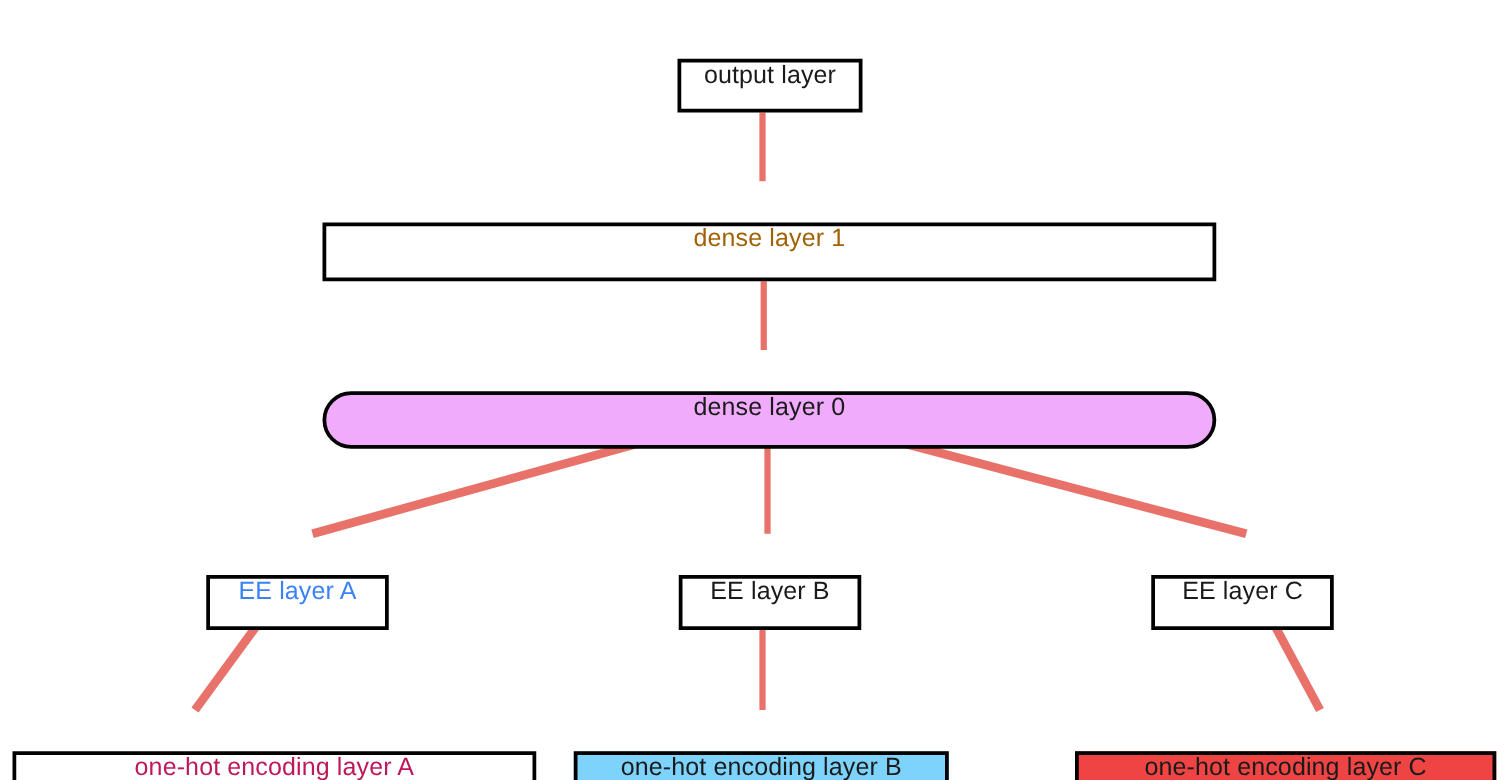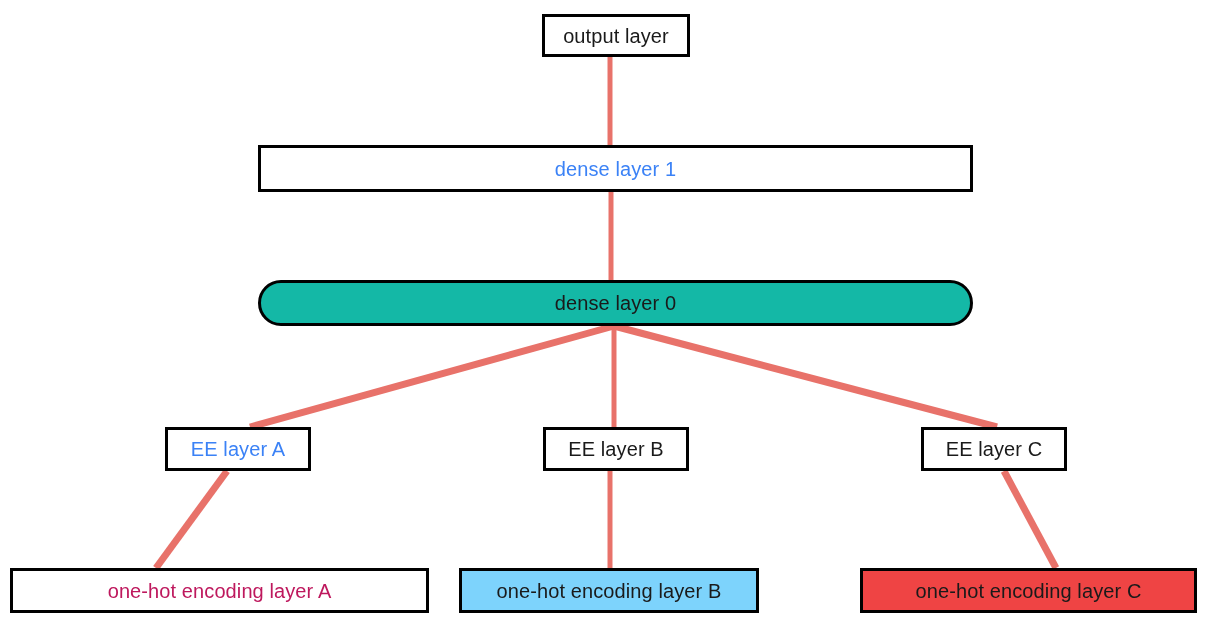--- a/index.html
+++ b/index.html
@@ -25,23 +25,24 @@
     width: 1206px;
     height: 624px;
     pointer-events: none;
   }
   .node-box {
     position: absolute;
     box-sizing: border-box;
     background: #ffffff;
     border: 3px solid #000000;
     display: flex;
-    align-items: center;
+    align-items: flex-start;
     justify-content: center;
     z-index: 2;
+    margin-top: 33px;
   }
   .node-label {
     font-family: "Liberation Sans", sans-serif;
     font-size: 20px;
     line-height: 1;
     color: #1a1a1a;
     letter-spacing: 0.1px;
     white-space: nowrap;
   }
 </style>
@@ -61,24 +62,24 @@
         <line x1="610" y1="568" x2="610" y2="471" stroke="#e8726a" stroke-width="5" stroke-linecap="butt"></line>
         <line x1="1056" y1="568" x2="1004" y2="471" stroke="#e8726a" stroke-width="7" stroke-linecap="butt"></line>
       </g>
   </svg>
 
   <div class="node-box" style="left: 542px; top: 14px; width: 148px; height: 43px; border-color: rgb(0, 0, 0); background: rgb(255, 255, 255);">
     <span class="node-label" style="color: rgb(26, 26, 26);">output layer</span>
   </div>
 
   <div class="node-box" style="left: 258px; top: 145px; width: 715px; height: 47px; border-color: rgb(0, 0, 0); background: rgb(255, 255, 255);">
-    <span class="node-label" style="color: #3b82f6;">dense layer 1</span>
+    <span class="node-label" style="color: #a16207;">dense layer 1</span>
   </div>
 
-  <div class="node-box" style="left: 258px; top: 280px; width: 715px; height: 46px; border-color: rgb(0, 0, 0); background: #14b8a6; border-radius: 23px;">
+  <div class="node-box" style="left: 258px; top: 280px; width: 715px; height: 46px; border-color: rgb(0, 0, 0); background: #f0abfc; border-radius: 23px;">
     <span class="node-label" style="color: rgb(26, 26, 26);">dense layer 0</span>
   </div>
 
   <div class="node-box" style="left: 165px; top: 427px; width: 146px; height: 44px; border-color: rgb(0, 0, 0); background: rgb(255, 255, 255);">
     <span class="node-label" style="color: #3b82f6;">EE layer A</span>
   </div>
 
   <div class="node-box" style="left: 543px; top: 427px; width: 146px; height: 44px; border-color: rgb(0, 0, 0); background: rgb(255, 255, 255);">
     <span class="node-label" style="color: rgb(26, 26, 26);">EE layer B</span>
   </div>

